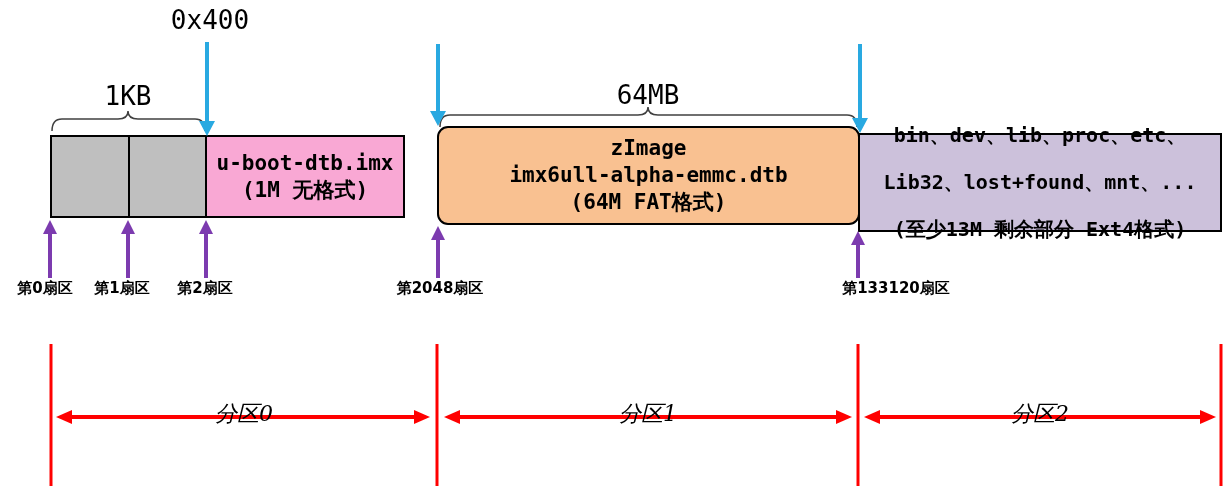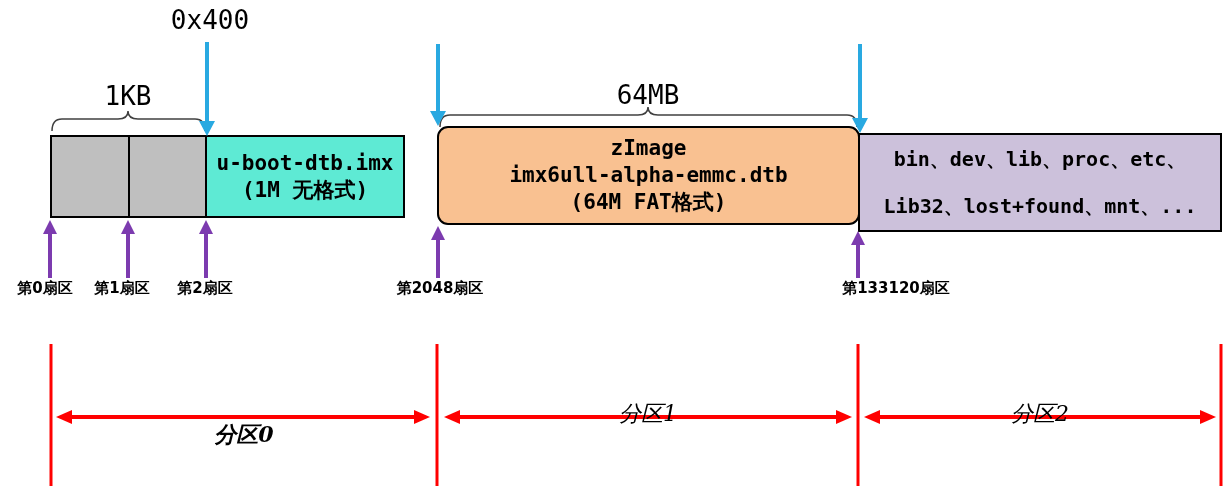--- a/index.html
+++ b/index.html
@@ -16,21 +16,21 @@
     box-sizing:border-box;
     border:2px solid #000000;
     display:flex;flex-direction:column;
     align-items:center;justify-content:center;
     text-align:center;
     font-family:"DejaVu Sans Mono", sans-serif;
     font-weight:bold;color:#000000;
   }
   .block-reserved{left:50px;top:135px;width:157px;height:83px;background:#BFBFBF;}
   .reserved-divider{position:absolute;left:76px;top:0;bottom:0;width:2px;background:#000000;}
-  .block-uboot{left:205px;top:135px;width:200px;height:83px;background:#5eead4;font-size:21px;line-height:27px;}
+  .block-uboot{left:205px;top:135px;width:200px;height:83px;background:#f9a8d4;font-size:21px;line-height:27px;}
   .block-fat{left:437px;top:126px;width:423px;height:99px;background:#F9C191;font-size:21px;line-height:27px;border-radius:11px;}
   .block-rootfs{left:858px;top:133px;width:364px;height:99px;background:#CCC1DB;font-size:20px;line-height:27px;gap:20px;}
   
   .mono-label{
     position:absolute;transform:translateX(-50%);
     font-family:"DejaVu Sans Mono", sans-serif;
     font-size:26px;font-weight:400;color:#000000;white-space:nowrap;
   }
   .sector-label{
     position:absolute;transform:translateX(-50%);
@@ -70,20 +70,21 @@
 
   <div class="block block-fat">
     <div>zImage</div>
     <div>imx6ull-alpha-emmc.dtb</div>
     <div>(64M FAT格式)</div>
   </div>
 
   <div class="block block-rootfs">
     <div>bin、dev、lib、proc、etc、</div>
     <div>Lib32、lost+found、mnt、...</div>
+    <div>(至少13M 剩余部分 Ext4格式)</div>
   </div>
 
   <svg class="overlay" viewBox="0 0 1229 492">
 
     <path class="brace" d="M 52,131 Q 52,119 62,119 L 118,119 Q 128,119 128,111 Q 128,119 138,119 L 195,119 Q 205,119 205,131"></path>
     <path class="brace" d="M 440,127 Q 440,115 450,115 L 638,115 Q 648,115 648,107 Q 648,115 658,115 L 847,115 Q 857,115 857,127"></path>
 
     <g>
       <line class="cyan-shaft" x1="207" y1="42" x2="207" y2="122"></line>
       <polygon class="cyan-head" points="199,121 215,121 207,136"></polygon>
@@ -143,17 +144,17 @@
   <div class="mono-label" style="left:210px;top:5px;">0x400</div>
   <div class="mono-label" style="left:128px;top:81px;">1KB</div>
   <div class="mono-label" style="left:648px;top:80px;">64MB</div>
 
   <div class="sector-label" style="left:45px;top:279px;">第0扇区</div>
   <div class="sector-label" style="left:122px;top:279px;">第1扇区</div>
   <div class="sector-label" style="left:205px;top:279px;">第2扇区</div>
   <div class="sector-label" style="left:440px;top:279px;">第2048扇区</div>
   <div class="sector-label" style="left:896px;top:279px;">第133120扇区</div>
 
-  <div class="partition-label" style="left:244px;top:420px;font-weight:bold;">分区0</div>
+  <div class="partition-label" style="left:244px;top:399px;">分区0</div>
   <div class="partition-label" style="left:648px;top:399px;">分区1</div>
   <div class="partition-label" style="left:1040px;top:399px;">分区2</div>
 
 </div>
 
 </body></html>

